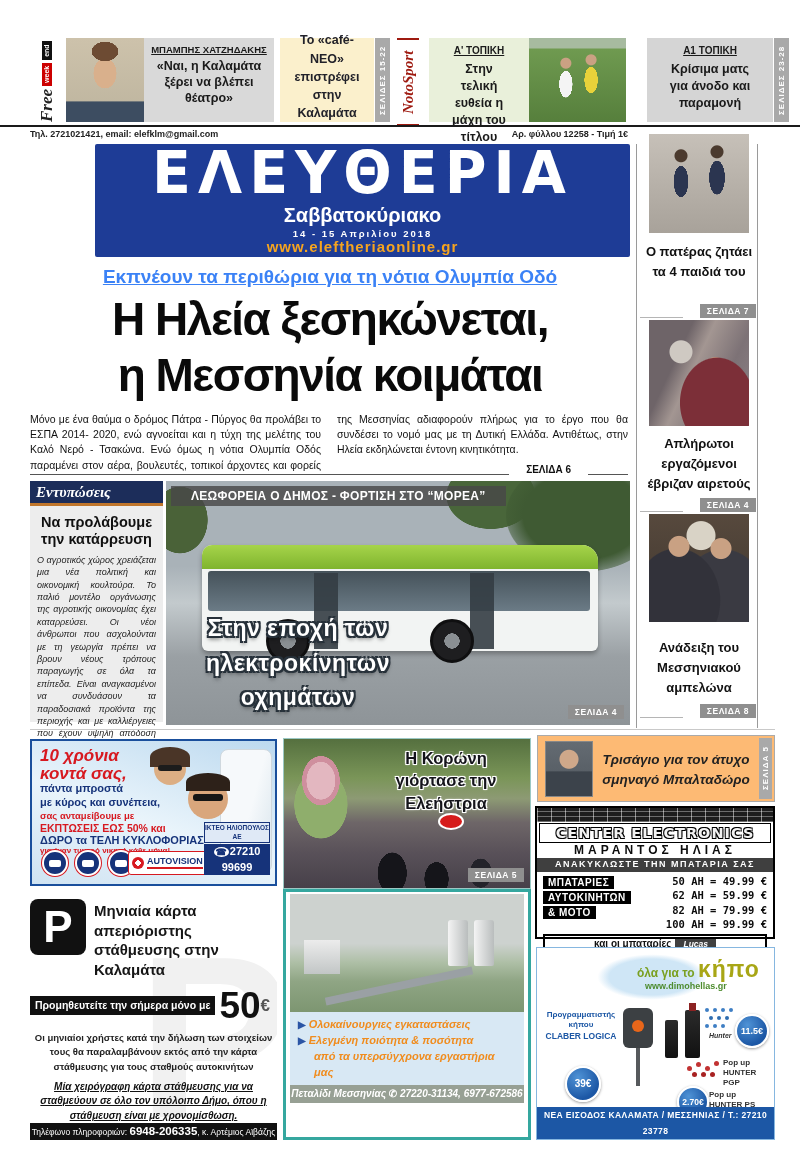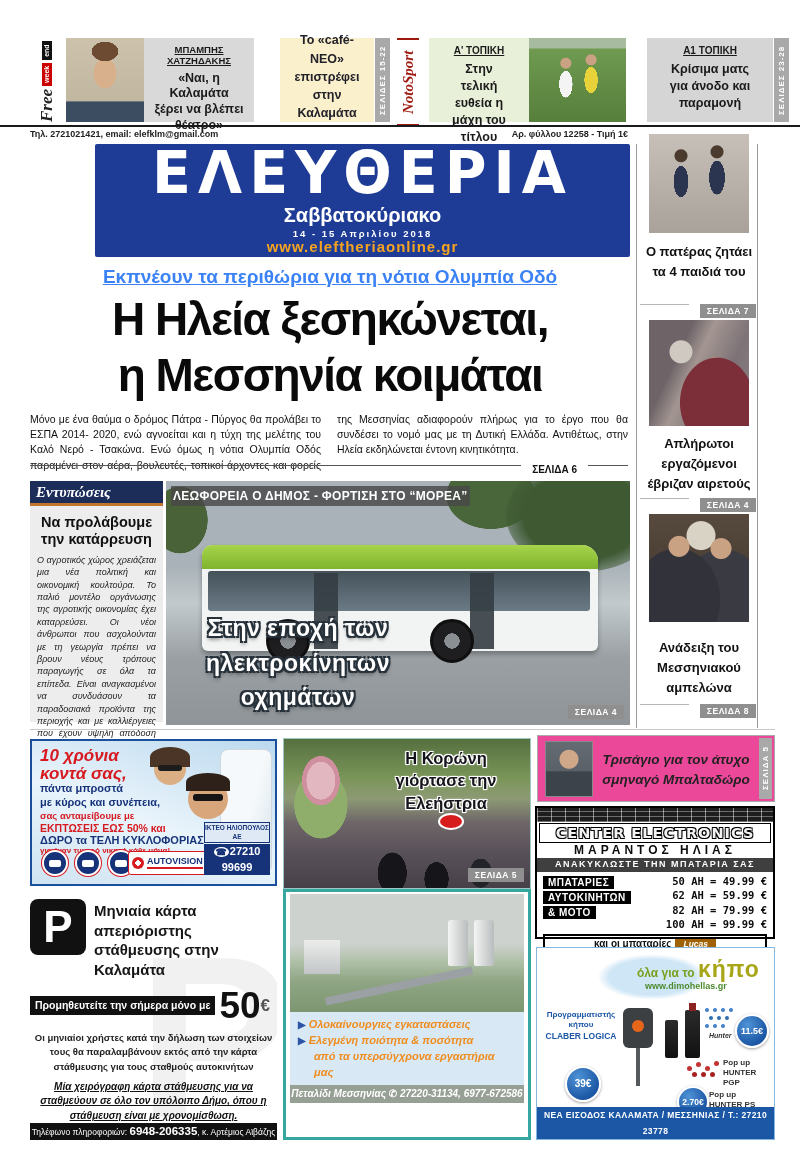--- a/index.html
+++ b/index.html
@@ -4,37 +4,37 @@
 <style>
   html,body{margin:0;padding:0;background:#fff;}
   body{font-family:"Liberation Sans",sans-serif;color:#111;}
   #page{position:relative;width:800px;height:1167px;background:#fff;overflow:hidden;}
   .abs{position:absolute;}
   .photo{background-repeat:no-repeat;background-size:cover;}
   .chip{background:#8f8f8f;color:#fff;font:700 8.5px/1.7 "Liberation Sans",sans-serif;padding:0 7px;letter-spacing:.5px;white-space:nowrap;}
   .vband{writing-mode:vertical-rl;transform:rotate(180deg);background:#a9a9a9;color:#fff;
          font:700 8px/1 "Liberation Sans",sans-serif;letter-spacing:1px;display:flex;
          align-items:center;justify-content:center;text-align:center;}
-  .pagerow{display:flex;align-items:flex-start;gap:11px;}
+  .pagerow{display:flex;align-items:flex-end;gap:17px;}
   .pagerow .ln{flex:1;height:1px;background:#b5b5b5;}
 
   
   #fw{left:30px;top:38px;width:34px;height:84px;}
   #fwin{position:absolute;left:0;top:0;width:84px;height:34px;transform:rotate(-90deg) translate(-84px,0);
         transform-origin:top left;display:flex;align-items:center;gap:3px;}
   .fw-free{font:800 italic 17px "Liberation Serif",serif;color:#222;}
   .fw-week{background:#c00;color:#fff;font:700 7px/1.2 "Liberation Sans",sans-serif;padding:1px 3px;}
   .fw-end{background:#111;color:#fff;font:700 7px/1.2 "Liberation Sans",sans-serif;padding:1px 3px;}
   #hzphoto{left:66px;top:38px;width:78px;height:84px;
     background:
       radial-gradient(ellipse 22px 16px at 50% 16%, #6d4b33 0 60%, transparent 61%),
       radial-gradient(ellipse 19px 25px at 50% 42%, #d9b08c 0 60%, transparent 61%),
       linear-gradient(0deg,#3d4d61 0 24%, transparent 25%),
       linear-gradient(#cdc2ab,#bdb49e);}
-  #hzbox{left:144px;top:38px;width:110px;height:84px;background:#d9d9d9;text-align:center;padding-top:6px;box-sizing:border-box;}
+  #hzbox{left:144px;top:38px;width:130px;height:84px;background:#d9d9d9;text-align:center;padding-top:6px;box-sizing:border-box;}
   .hz-name{font:700 9.5px/1.2 "Liberation Sans",sans-serif;text-decoration:underline;color:#1a1a1a;}
   .hz-quote{font:700 12.5px/1.25 "Liberation Sans",sans-serif;color:#1a1a1a;margin-top:4px;padding:0 10px;}
   #cafe{left:280px;top:38px;width:94px;height:84px;background:#fbf0cc;display:flex;align-items:flex-end;justify-content:center;text-align:center;}
   .cafe-t{font:700 12.5px/1.45 "Liberation Sans",sans-serif;color:#22222a;padding:0 4px;}
   #cafebadge{left:375px;top:38px;width:15px;height:84px;}
   #noto{left:397px;top:38px;width:22px;height:84px;writing-mode:vertical-rl;transform:rotate(180deg);
         display:flex;align-items:center;justify-content:center;color:#9e1a10;
         font:800 italic 15px "Liberation Serif",serif;border-top:2px solid #9e1a10;border-bottom:2px solid #9e1a10;}
   #atop{left:429px;top:38px;width:100px;height:84px;background:#e9f0da;text-align:center;padding-top:7px;box-sizing:border-box;}
   .teaser-kicker{font:700 10px/1.2 "Liberation Sans",sans-serif;text-decoration:underline;color:#1a1a1a;}
@@ -113,21 +113,21 @@
   .impr-p{font:700 10px/1 "Liberation Sans",sans-serif;text-align:right;padding-right:12px;margin-top:5px;}
 
   
   #busbox{left:166px;top:481px;width:464px;height:244px;overflow:hidden;
     background:
       radial-gradient(ellipse 110px 80px at 90% 14%, #3f5a33 0 55%, rgba(63,90,51,.55) 70%, transparent 71%),
       radial-gradient(ellipse 80px 60px at 70% 6%, #49663a 0 55%, transparent 56%),
       radial-gradient(ellipse 50px 60px at 3% 16%, #4a6238 0 55%, transparent 56%),
       linear-gradient(#a9b2b8 0 35%, #c3cacd 50%, #9aa0a4 72%, #8e9498 100%);}
   .bus-caption{position:absolute;left:5px;top:5px;background:rgba(72,72,72,.82);color:#fff;
-               font:700 12px/1.5 "Liberation Sans",sans-serif;padding:1px 2px;letter-spacing:.3px;}
+               font:700 12px/1.5 "Liberation Sans",sans-serif;padding:1px 20px;letter-spacing:.3px;}
   .bus-body{position:absolute;left:36px;top:64px;width:396px;height:106px;background:#f2f4f3;
             border-radius:10px 16px 6px 6px;box-shadow:0 3px 5px rgba(0,0,0,.3);}
   .bus-roof{position:absolute;left:0;top:0;right:0;height:24px;background:linear-gradient(#a6d44a,#7fb42e);border-radius:10px 16px 0 0;}
   .bus-win{position:absolute;left:6px;right:8px;top:26px;height:40px;background:linear-gradient(#45525a,#6b7b86);border-radius:3px;}
   .bus-door{position:absolute;top:28px;height:76px;width:24px;background:#343d44;opacity:.9;}
   .bus-door.d1{left:112px;} .bus-door.d2{left:268px;}
   .bus-wh{position:absolute;bottom:-12px;width:44px;height:44px;border-radius:50%;
           background:radial-gradient(circle,#8a8f93 0 28%,#1e1e20 29% 100%);border:3px solid #0f0f10;box-sizing:border-box;}
   .bus-wh.w1{left:64px;} .bus-wh.w2{left:228px;}
   .bus-overlay{position:absolute;left:14px;top:130px;width:236px;text-align:center;color:#fff;
@@ -173,21 +173,21 @@
       radial-gradient(ellipse 24px 34px at 44% 90%, #15151a 0 60%, transparent 61%),
       radial-gradient(ellipse 20px 28px at 62% 94%, #15151a 0 60%, transparent 61%),
       radial-gradient(ellipse 18px 24px at 80% 90%, #23232a 0 60%, transparent 61%),
       linear-gradient(180deg,#55703f 0%,#7a9558 26%,#8d9a74 40%,#6e6668 56%,#595159 76%,#474049 100%);}
   .ko-overlay{position:absolute;right:8px;top:8px;width:152px;text-align:center;color:#14141a;
     font:800 16.5px/1.35 "Liberation Sans",sans-serif;
     text-shadow:0 0 2px #fff,0 0 3px #fff,1px 1px 0 #fff,-1px -1px 0 #fff,1px -1px 0 #fff,-1px 1px 0 #fff;}
   .ko-sign{position:absolute;right:66px;top:74px;width:22px;height:13px;border-radius:50%;background:#d61c1c;border:2px solid #fff;}
 
   
-  #tris{left:537px;top:735px;width:238px;height:67px;border:1px solid #aaa;background:#ec4899;box-sizing:border-box;}
+  #tris{left:537px;top:735px;width:238px;height:67px;border:1px solid #aaa;background:#fdba74;box-sizing:border-box;}
   .tr-photo{position:absolute;left:7px;top:5px;width:48px;height:56px;border:1px solid #888;box-sizing:border-box;
     background:
       radial-gradient(circle at 50% 32%, #cfa88a 0 9px, transparent 10px),
       linear-gradient(0deg,#3c434b 0 45%, transparent 46%),
       linear-gradient(#646b72,#50575e);}
   .tr-title{position:absolute;left:60px;top:14px;width:156px;text-align:center;
             font:600 italic 13.5px/1.45 "Liberation Sans",sans-serif;color:#222;}
   .tr-band{position:absolute;right:2px;top:2px;bottom:2px;width:13px;}
 
   
@@ -198,21 +198,21 @@
   .ce-name{text-align:center;font:800 14.5px/1.25 "DejaVu Sans",sans-serif;letter-spacing:1px;color:#f2f2f2;
       text-shadow:-1px -1px 0 #000,1px -1px 0 #000,-1px 1px 0 #000,1px 1px 0 #000;border:1px solid #000;margin:1px 2px 0;}
   .ce-owner{text-align:center;font:800 12px/1.25 "Liberation Sans",sans-serif;letter-spacing:4px;color:#0c0c0c;}
   .ce-recycle{background:#3f3f3f;color:#fff;text-align:center;font:700 9px/1.5 "Liberation Sans",sans-serif;letter-spacing:1.5px;}
   .ce-grid{display:flex;padding:2px 6px 0;}
   .ce-left{flex:1;}
   .ce-chip{display:table;background:#000;color:#fff;font:800 10px/1.3 "Liberation Sans",sans-serif;padding:0 5px;margin:2px 0;letter-spacing:.5px;}
   .ce-right{width:118px;text-align:right;}
   .ce-price{font:800 10.5px/1.38 "DejaVu Sans Mono",monospace;color:#0c0c0c;white-space:nowrap;}
   .ce-warr{border:2px solid #000;margin:2px 6px 0;text-align:center;font:800 10px/1.3 "Liberation Sans",sans-serif;color:#111;padding:1px 0;}
-  .ce-lucas{background:#a16207;color:#fff;font:800 italic 8.5px/1.4 "Liberation Sans",sans-serif;padding:0 8px;margin-left:4px;}
+  .ce-lucas{background:#404040;color:#fff;font:800 italic 8.5px/1.4 "Liberation Sans",sans-serif;padding:0 8px;margin-left:4px;}
   .ce-addr{text-align:center;font:700 7.5px/1.6 "Liberation Sans",sans-serif;color:#222;border-top:1px solid #000;margin-top:2px;}
 
   
   #park{left:30px;top:897px;width:247px;height:243px;background:#fff;overflow:hidden;}
   .pk-wm{position:absolute;right:-14px;top:26px;font:800 230px/1 "Liberation Sans",sans-serif;color:#f1f1f1;z-index:0;}
   .pk-in{position:relative;z-index:1;}
   .pk-p{position:absolute;left:0;top:2px;width:56px;height:56px;background:#111;border-radius:8px;color:#fff;
         font:800 44px/56px "Liberation Sans",sans-serif;text-align:center;}
   .pk-title{margin-left:64px;font:800 15px/1.3 "Liberation Sans",sans-serif;color:#161616;padding-top:4px;}
   .pk-promo{display:flex;align-items:center;margin-top:8px;}

